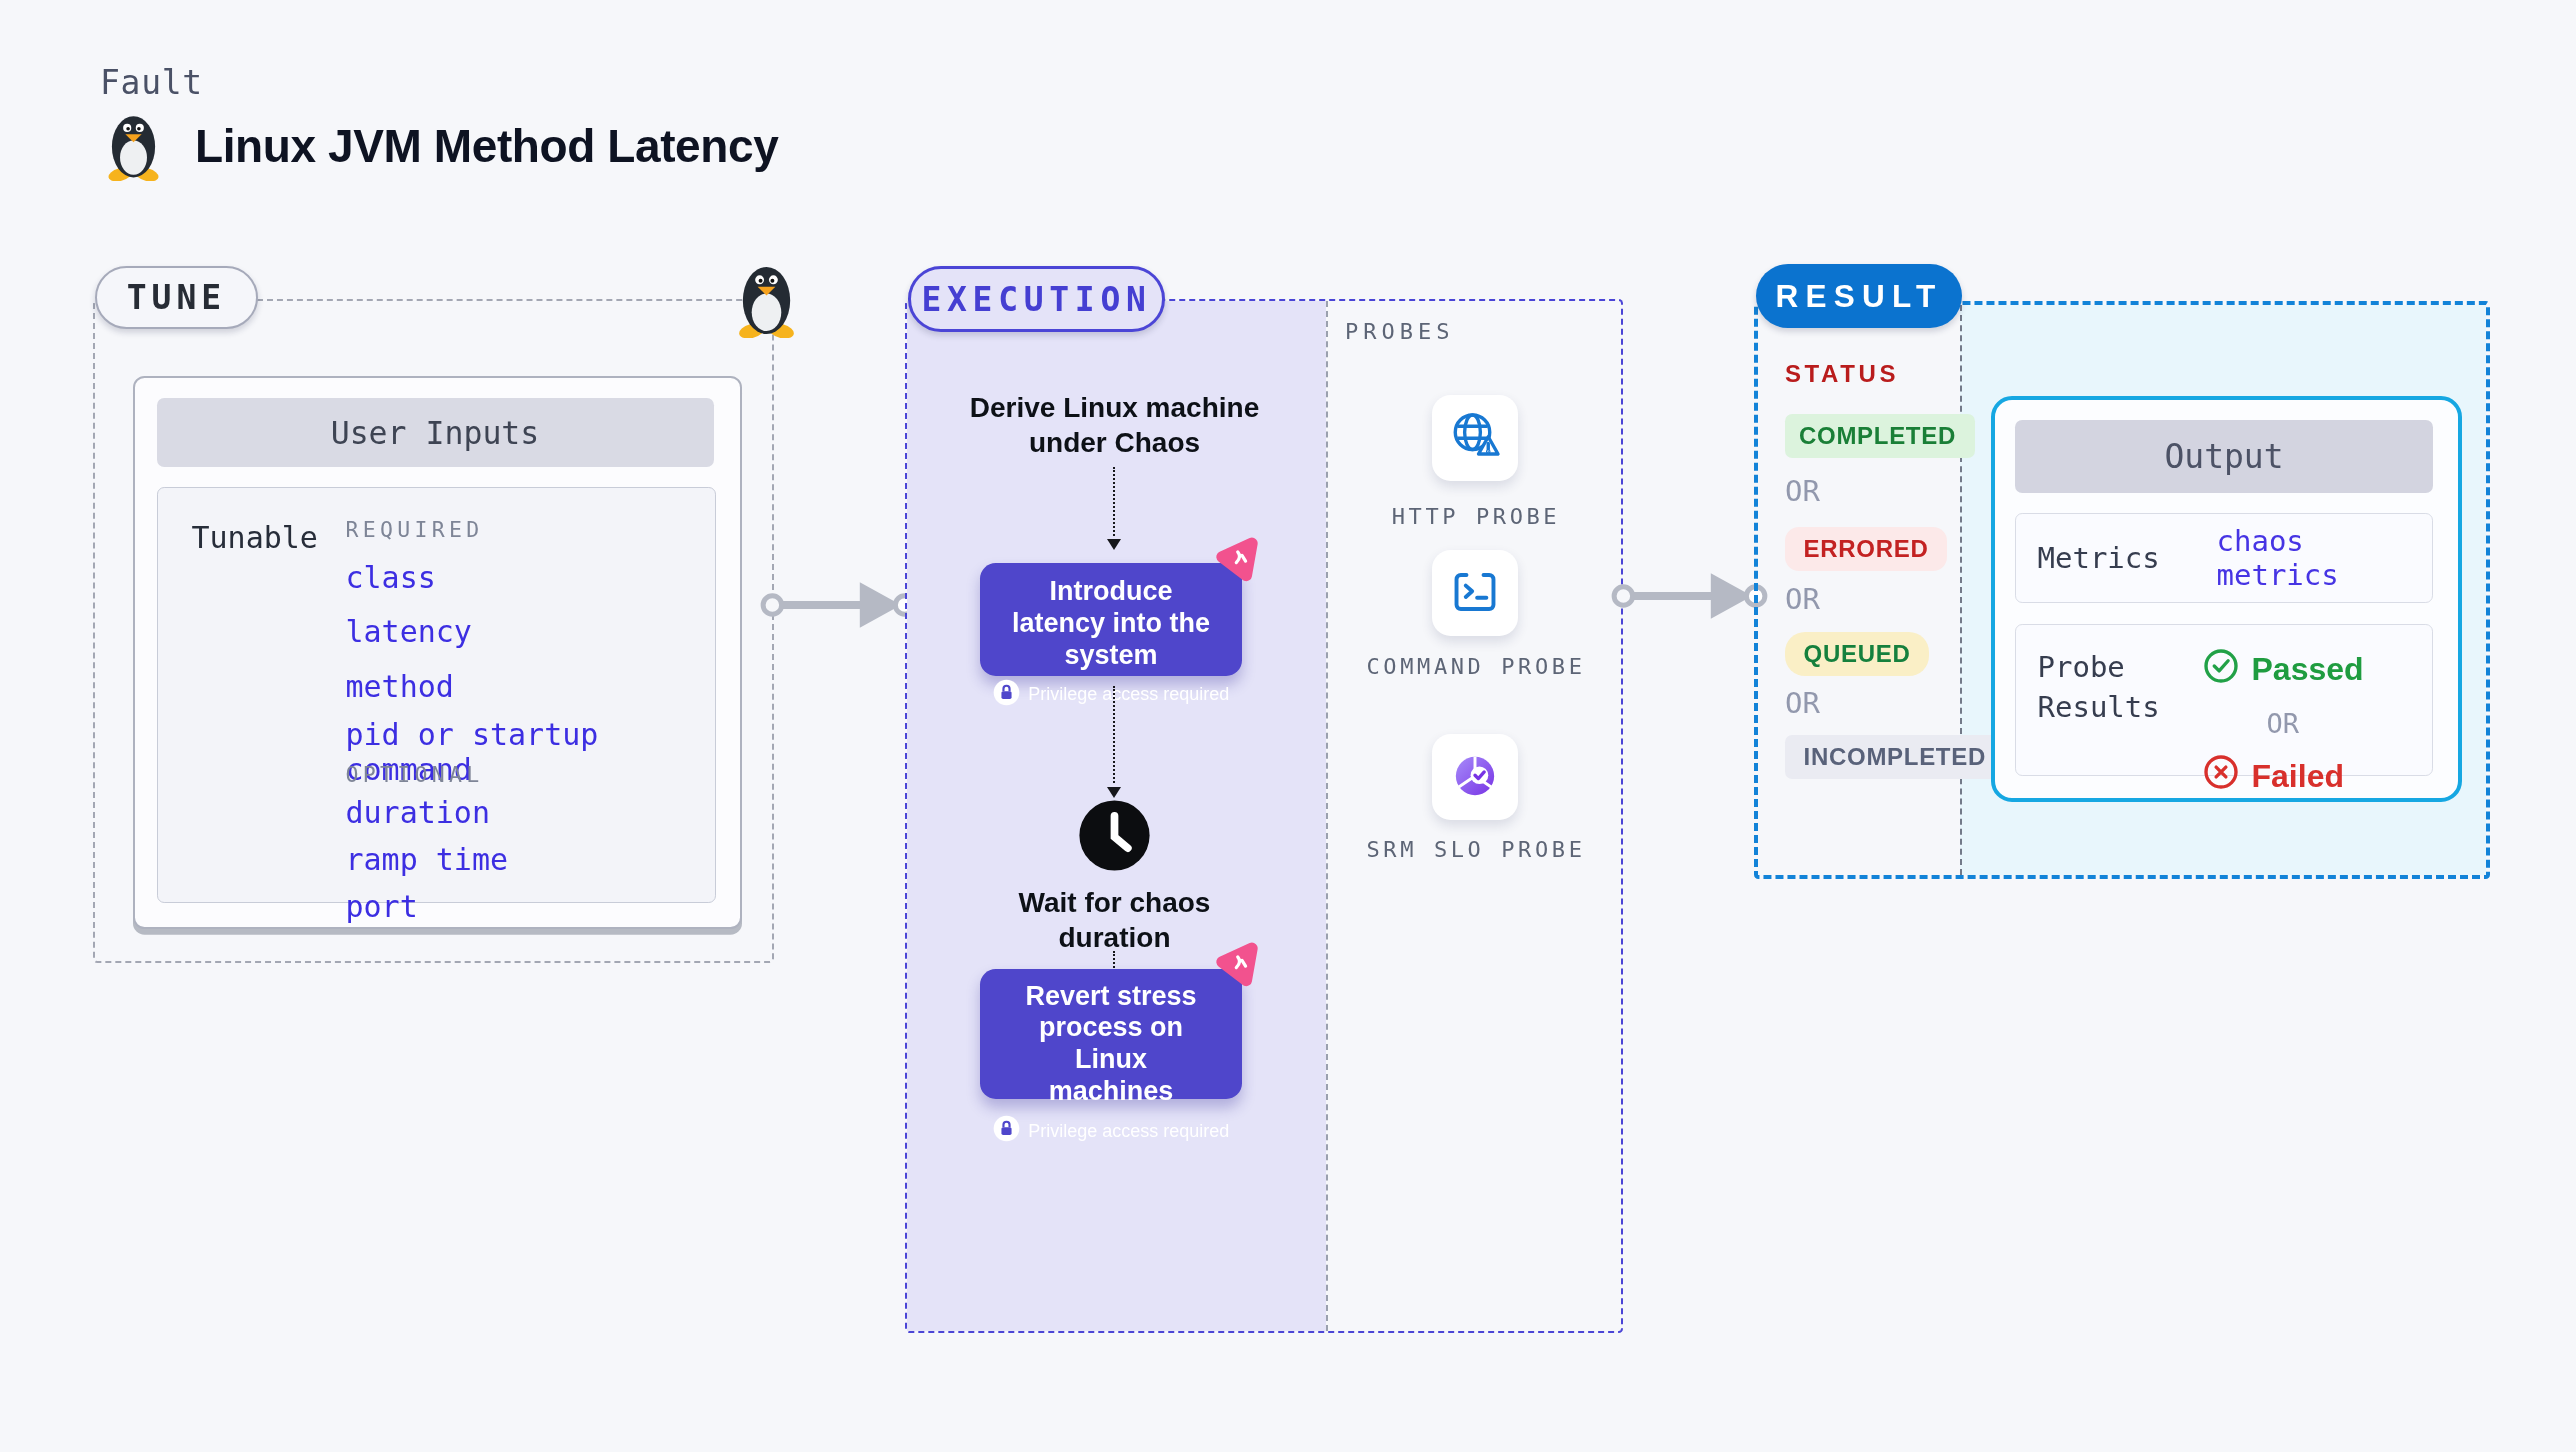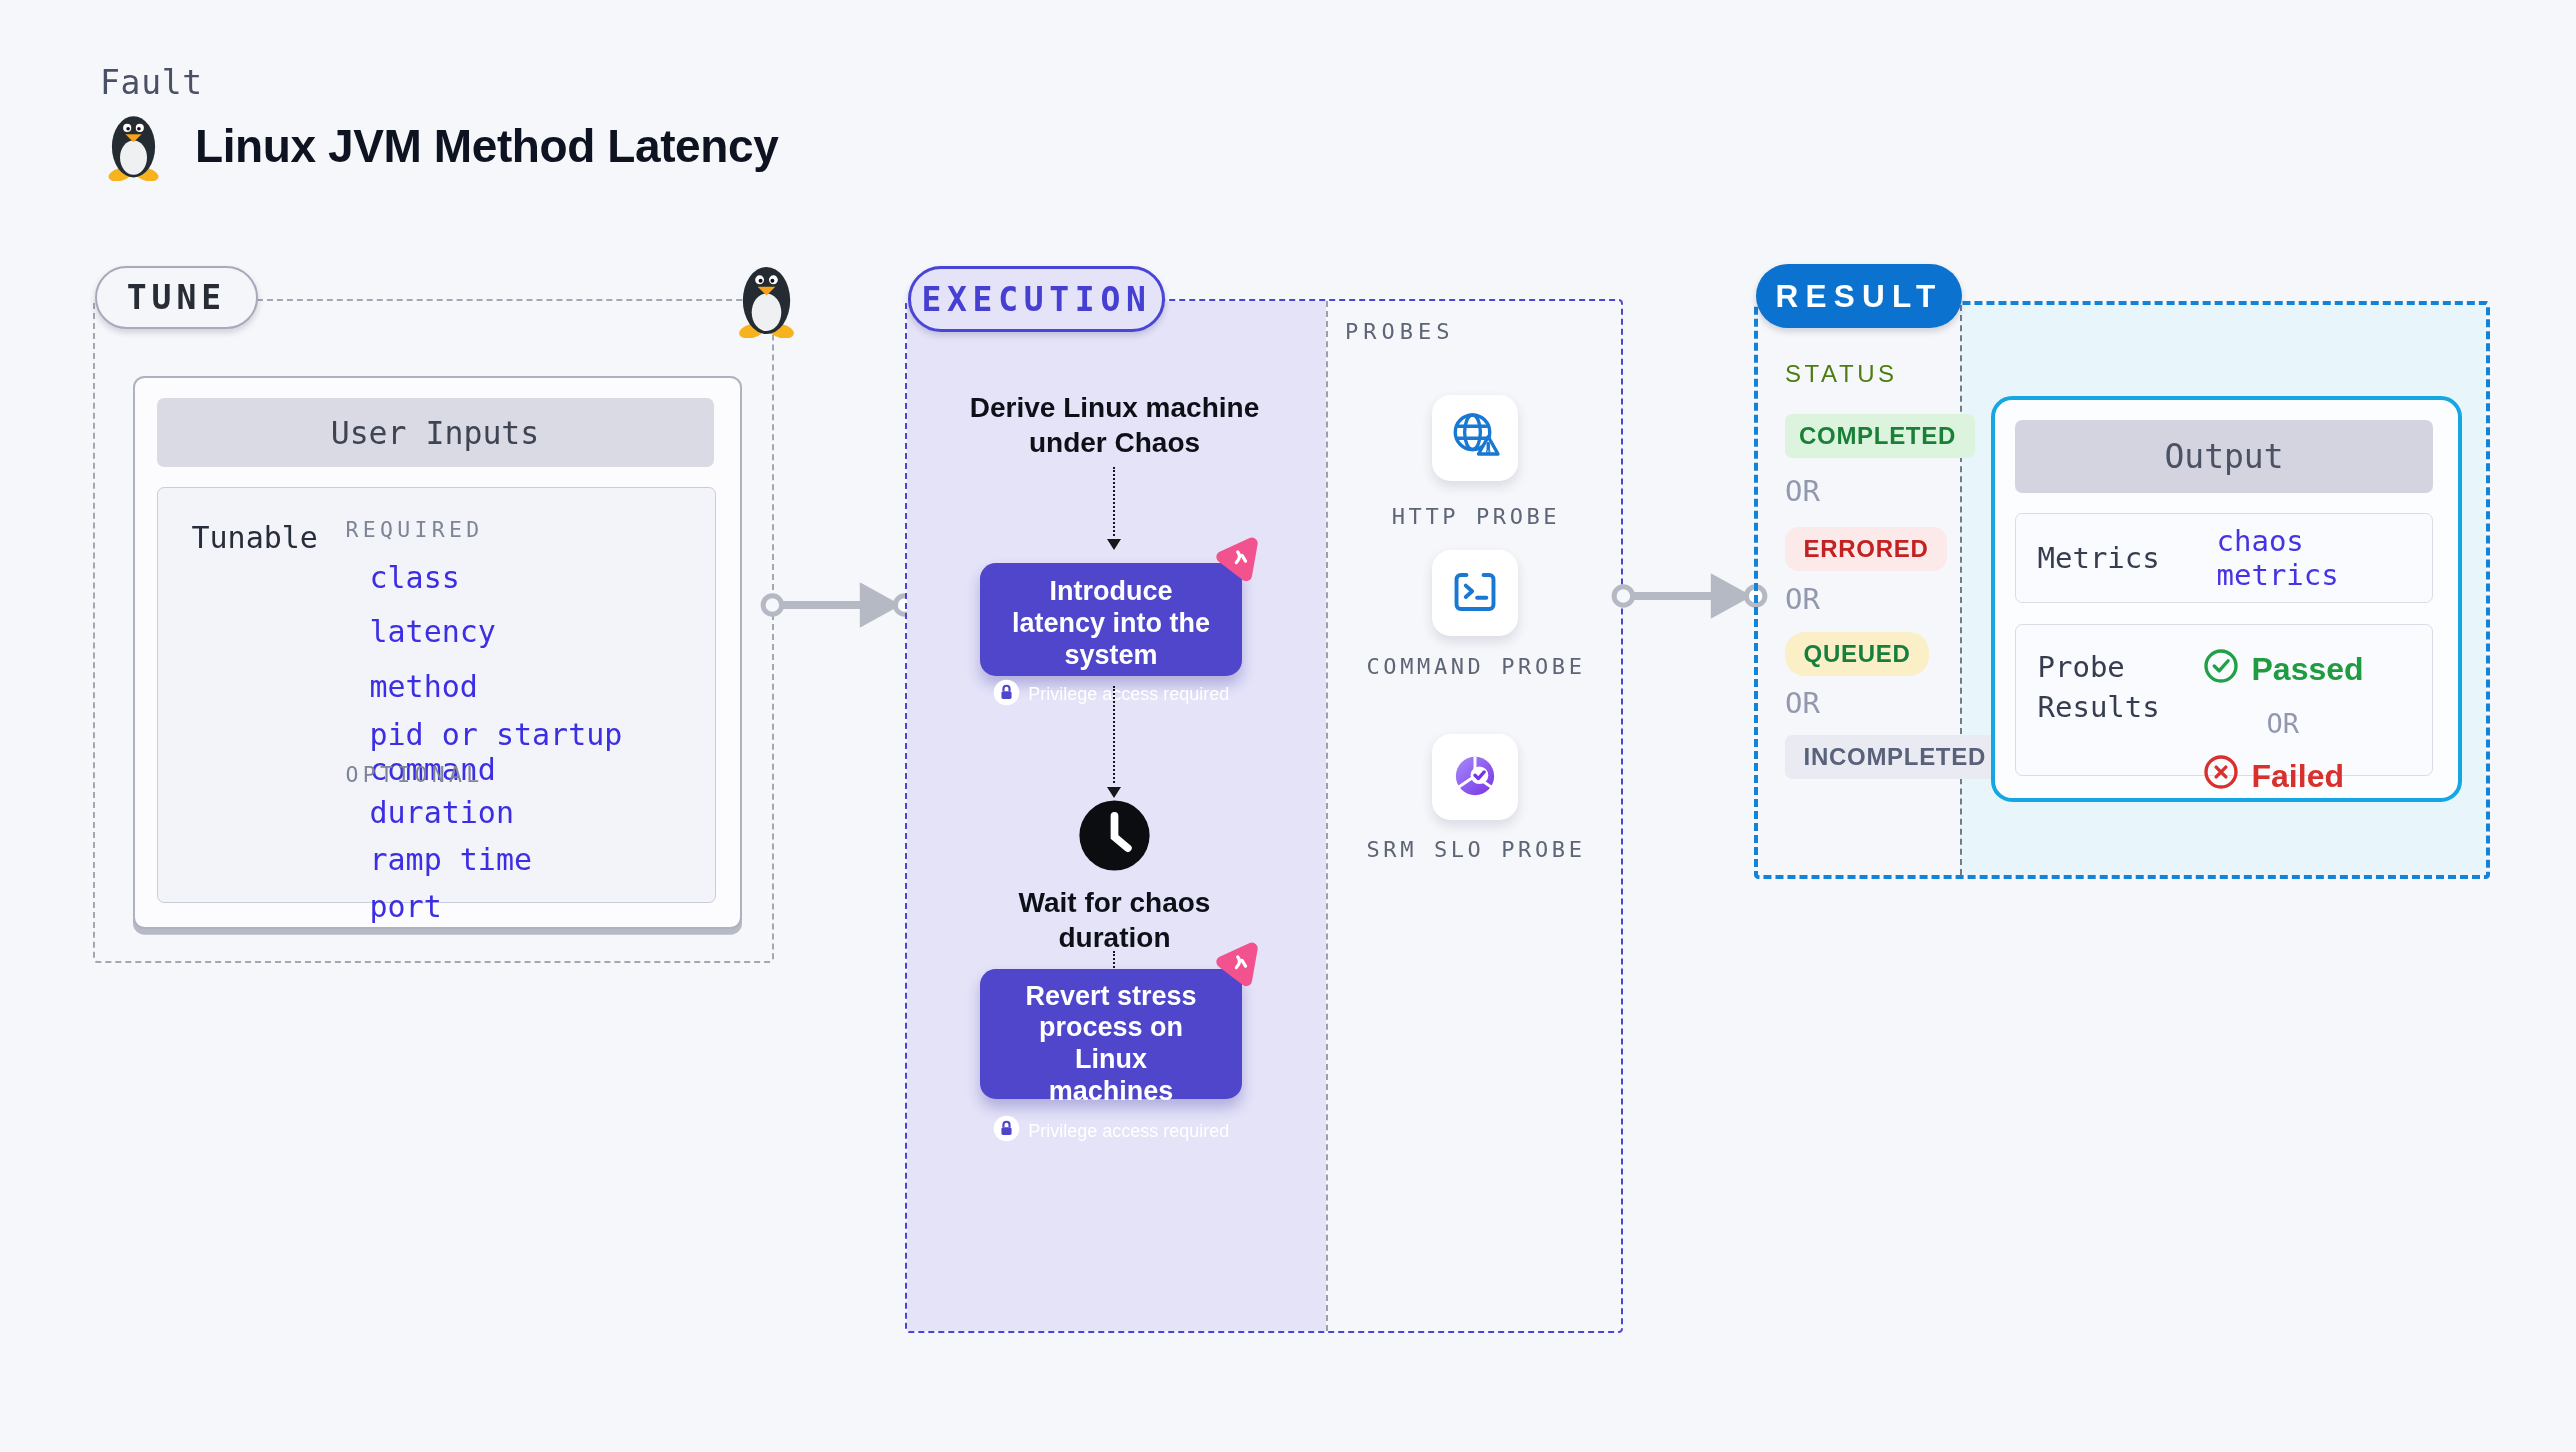--- a/index.html
+++ b/index.html
@@ -29,40 +29,40 @@
   .vsep-dark{border-left:2.1px dashed #737a89;}
 
   
   .ui-card{background:#fcfcfe;border:2.9px solid #aeb2bf;border-radius:11.5px;
            box-shadow:0 5.7px 0 rgba(130,136,150,.55);}
   .ui-card-header{background:#d9dae4;border-radius:7.2px;display:flex;align-items:center;
                   justify-content:center;font-family:"DejaVu Sans Mono",monospace;
                   font-size:31.5px;color:#3e4453;}
   .ui-card-body{background:#f3f4f9;border:1.4px solid #c8ccd8;border-radius:7.2px;}
   .tiny-label{font-family:"DejaVu Sans Mono",monospace;font-size:21.5px;color:#7e8597;letter-spacing:4.3px;}
-  .tunable-link{font-family:"DejaVu Sans Mono",monospace;font-size:30px;color:#3c2ee2;cursor:pointer;margin-left:24px;}
+  .tunable-link{font-family:"DejaVu Sans Mono",monospace;font-size:30px;color:#3c2ee2;cursor:pointer;}
   .tunable-name{font-family:"DejaVu Sans Mono",monospace;font-size:30px;color:#272d3a;}
 
   
   .step-text{font-size:28px;font-weight:bold;color:#0d1117;text-align:center;line-height:1.25;}
   .node{background:#4f46cb;border-radius:15.8px;color:#fff;text-align:center;
         box-shadow:0 8.6px 14.3px rgba(45,40,150,.28);}
   .node-title{font-size:27px;font-weight:bold;line-height:1.18;}
   .node-note{display:flex;align-items:center;justify-content:center;gap:8.6px;
              font-size:18px;margin-top:7.2px;}
   .vdot{border-left:2.9px dotted #16171b;}
   .varrow{width:0;height:0;border-left:7.2px solid transparent;border-right:7.2px solid transparent;
           border-top:11.5px solid #16171b;}
   .probe-card{width:86px;height:86px;background:#ffffff;border-radius:18.6px;
               box-shadow:0 5.7px 11.5px rgba(25,35,80,.12);display:flex;align-items:center;justify-content:center;}
   .probe-label{font-family:"DejaVu Sans Mono",monospace;font-size:22px;color:#5d6576;
                letter-spacing:3.6px;text-align:center;line-height:1.55;}
 
   
-  .status-label{font-size:24px;font-weight:normal;color:#4d7c0f;letter-spacing:3.6px;}
+  .status-label{font-size:24px;font-weight:bold;color:#b91c1c;letter-spacing:3.6px;}
   .status-badge{display:inline-block;height:44px;line-height:44px;padding:0 18.6px;border-radius:7.2px;
                 font-size:24px;font-weight:bold;letter-spacing:0.7px;}
   .b-completed{background:#dcf3dd;color:#1a7f37;padding-left:14px;}
   .b-errored{background:#fce9e9;color:#c32222;border-radius:14px;}
   .b-queued{background:#faefc6;color:#15803d;border-radius:20px;}
   .b-incompleted{background:#eaebf2;color:#59627a;}
   .or-label{font-family:"DejaVu Sans Mono",monospace;font-size:29px;color:#9298ad;}
   .output-box{background:#fcfdff;border:4.3px solid #16a7e2;border-radius:21px;}
   .output-header{background:#d3d4e0;border-radius:7.2px;display:flex;align-items:center;justify-content:center;
                  font-family:"DejaVu Sans Mono",monospace;font-size:33px;color:#4c5266;}

